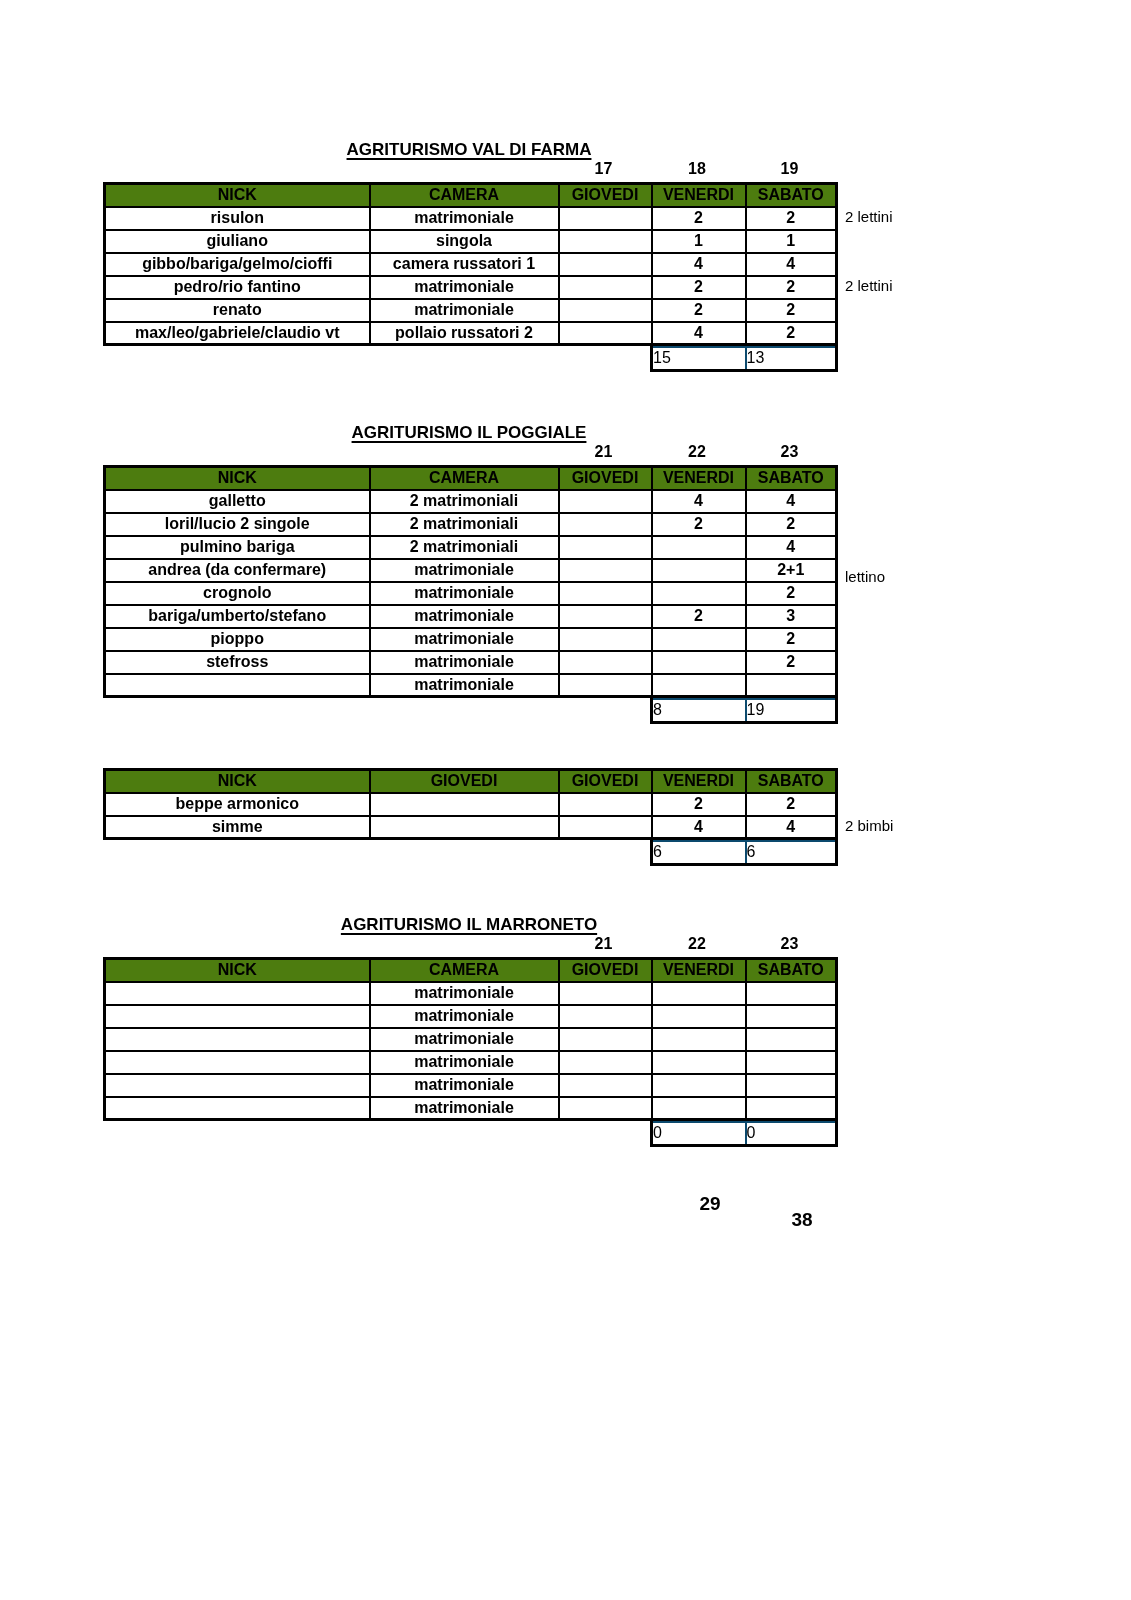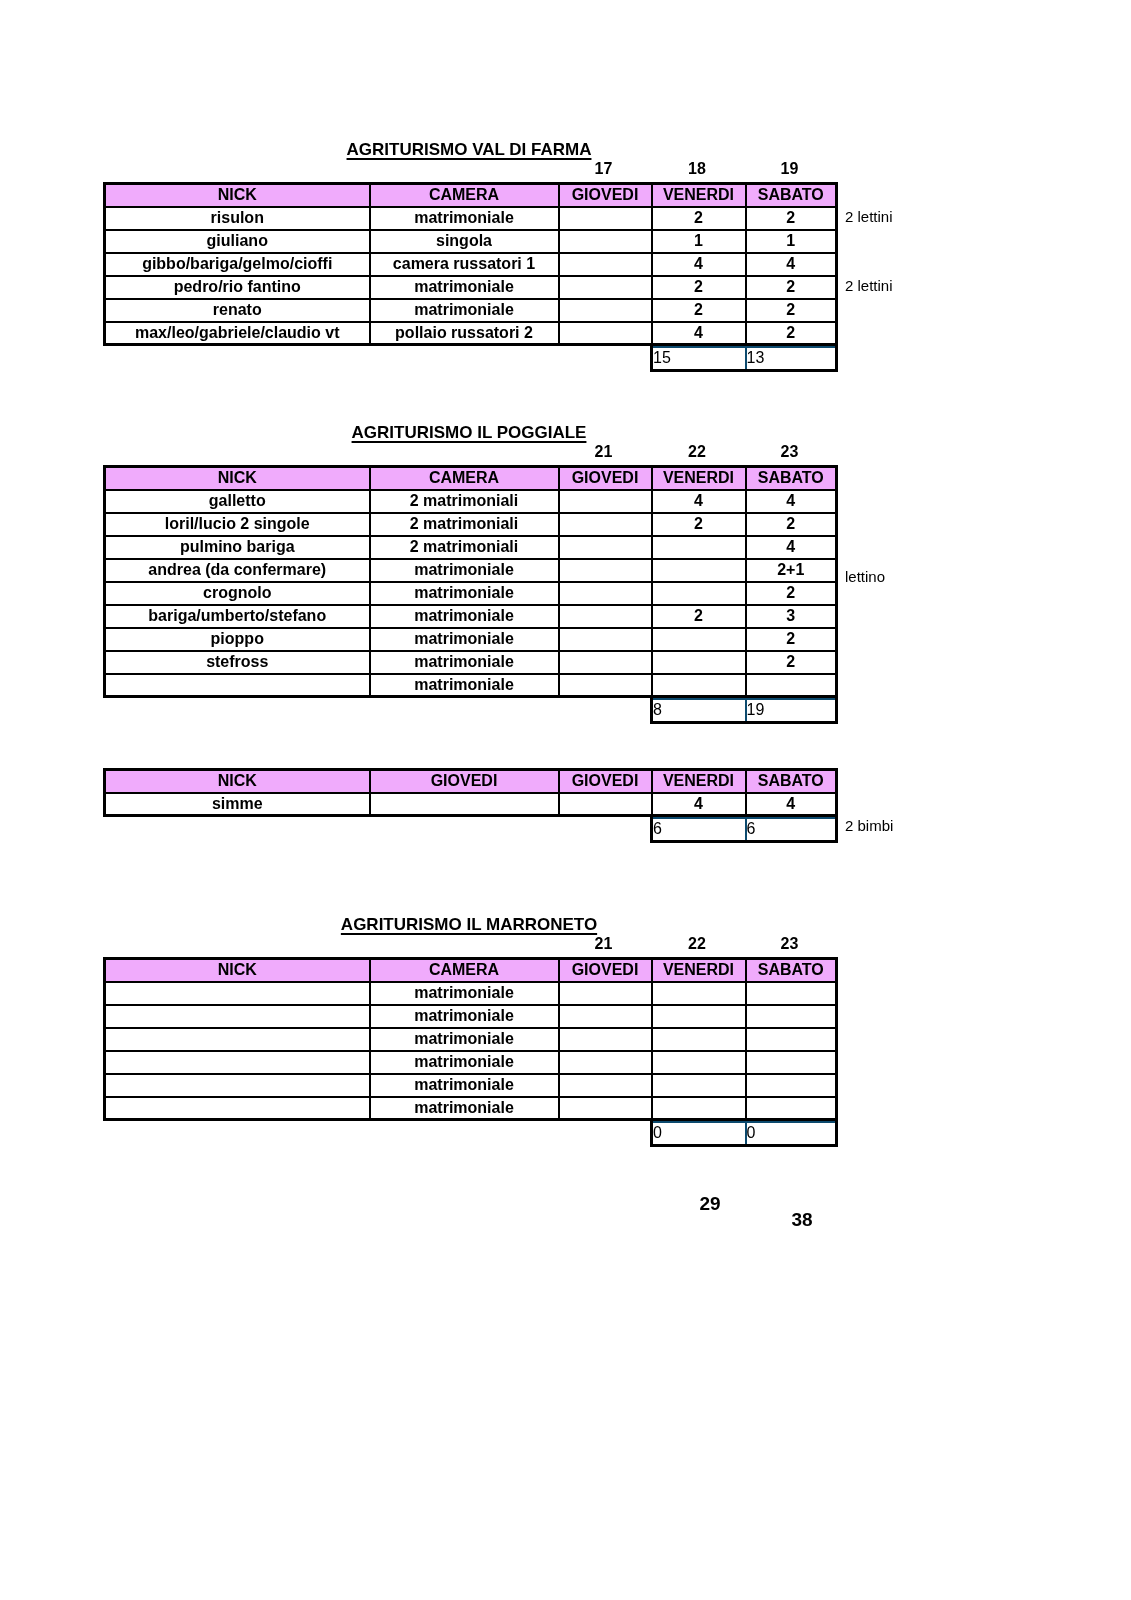--- a/index.html
+++ b/index.html
@@ -35,21 +35,21 @@
     border-collapse:collapse; table-layout:fixed;
     width:732px; border:3px solid #000;
   }
   table.bookings th, table.bookings td {
     border:2px solid #000;
     height:23px; padding:0 2px;
     text-align:center; vertical-align:middle;
     font-size:16px; font-weight:bold;
     overflow:hidden; white-space:nowrap;
   }
-  table.bookings th { background:#f0abfc; }
+  table.bookings th { background:#4d7c0f; }
   td.small { font-size:12.5px;margin-left:41px; }
 
   table.totals {
     border-collapse:collapse; table-layout:fixed;
     width:185px; margin-left:547px;
     border:3px solid #000; border-top:none;
   }
   table.totals td {
     border:2px solid #0c4a6e;
     height:23px; padding:0;
@@ -273,20 +273,27 @@
         </colgroup>
       <tbody>
           <tr>
         <th>NICK</th>
         <th>GIOVEDI</th>
         <th>GIOVEDI</th>
         <th>VENERDI</th>
         <th>SABATO</th>
       </tr>
       <tr>
+        <td>beppe armonico</td>
+        <td></td>
+        <td></td>
+        <td>2</td>
+        <td>2</td>
+      </tr>
+      <tr>
         <td>simme</td>
         <td></td>
         <td></td>
         <td>4</td>
         <td>4</td>
       </tr>
     </tbody>
       </table>
     <table class="totals">
       <colgroup>

